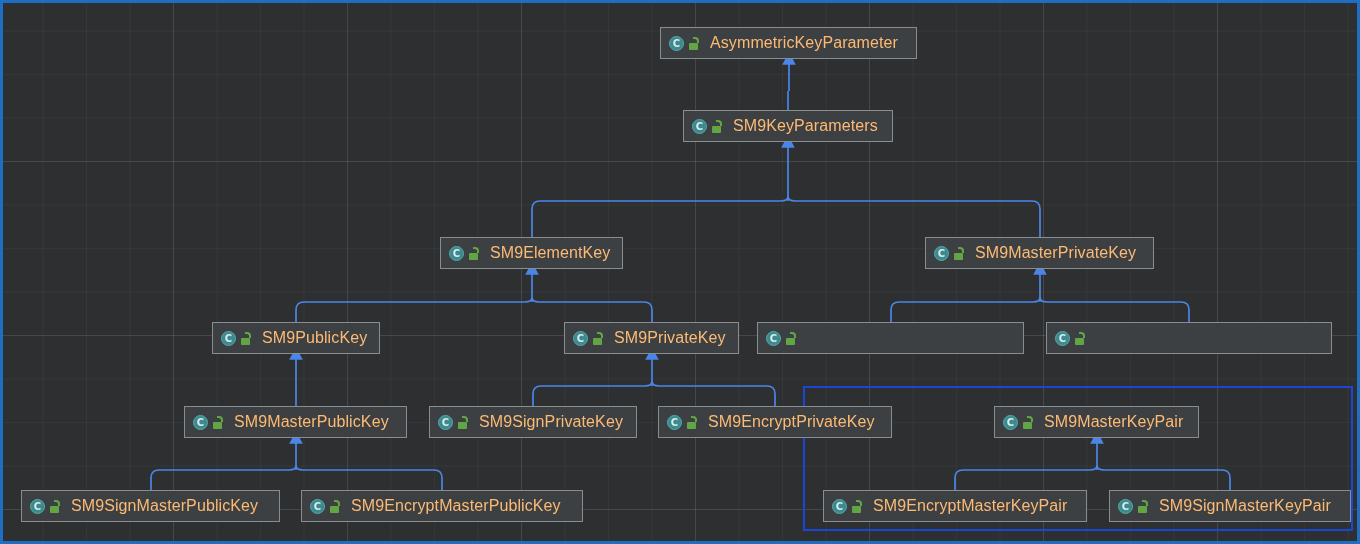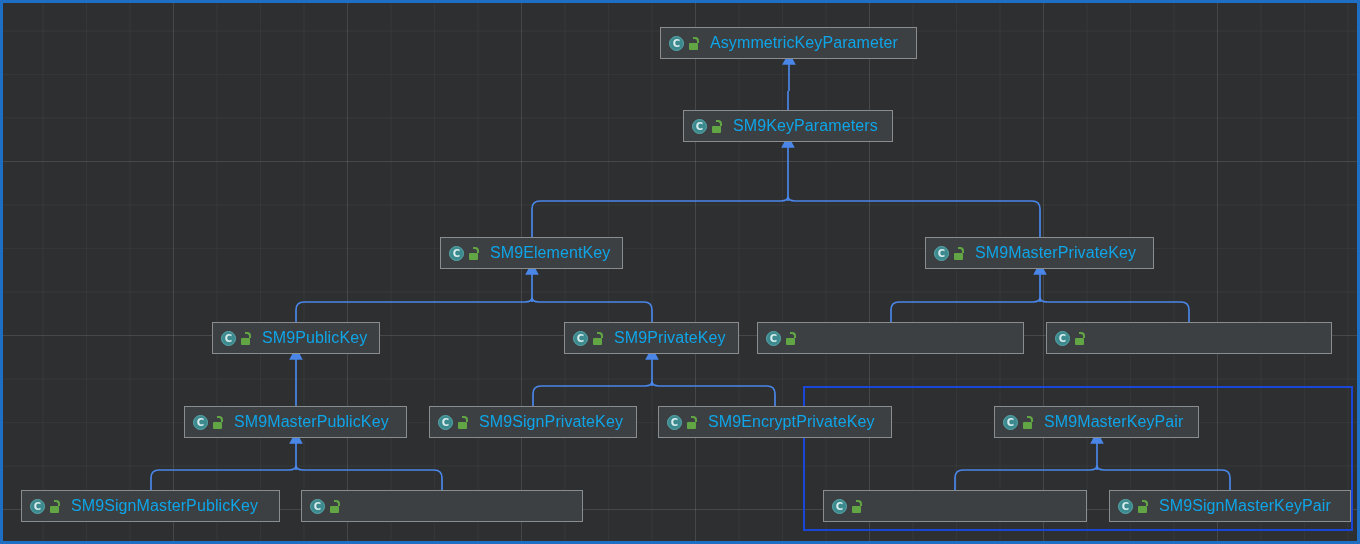--- a/index.html
+++ b/index.html
@@ -55,21 +55,21 @@
     display: flex;
     align-items: center;
     box-sizing: border-box;
     height: 32px;
     padding: 0 11px 0 8px;
     background: #3d4042;
     border: 1px solid #8a8d8f;
     white-space: nowrap;
   }
   .class-node .node-label {
-    color: #0ea5e9;
+    color: #fdba74;
     font-size: 16px;
     letter-spacing: 0.1px;
     margin-left: 10px;
     line-height: 1;
   }
   .icon-group {
     display: flex;
     align-items: center;
     flex: 0 0 auto;
   }
@@ -280,29 +280,31 @@
         <span class="node-label">SM9SignMasterPublicKey</span>
       </div>
       <div class="class-node" style="left: 298px; top: 487px; width: 282px;">
         <span class="icon-group">
           <span class="class-icon">C</span>
           <span class="lock-icon">
             <span class="lock-shackle"></span>
             <span class="lock-body"></span>
           </span>
         </span>
+        <span class="node-label">SM9EncryptMasterPublicKey</span>
       </div>
       <div class="class-node" style="left: 820px; top: 487px; width: 264px;">
         <span class="icon-group">
           <span class="class-icon">C</span>
           <span class="lock-icon">
             <span class="lock-shackle"></span>
             <span class="lock-body"></span>
           </span>
         </span>
+        <span class="node-label">SM9EncryptMasterKeyPair</span>
       </div>
       <div class="class-node" style="left: 1106px; top: 487px; width: 242px;">
         <span class="icon-group">
           <span class="class-icon">C</span>
           <span class="lock-icon">
             <span class="lock-shackle"></span>
             <span class="lock-body"></span>
           </span>
         </span>
         <span class="node-label">SM9SignMasterKeyPair</span>

